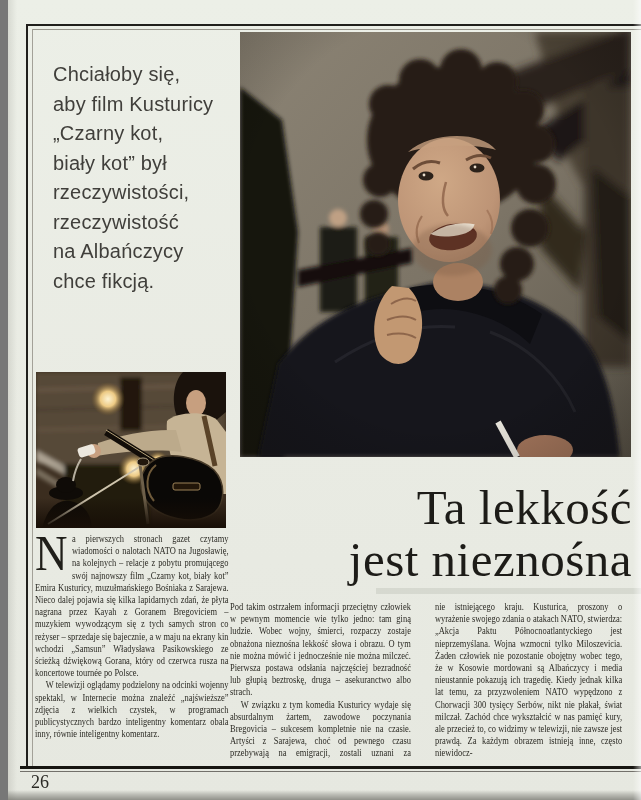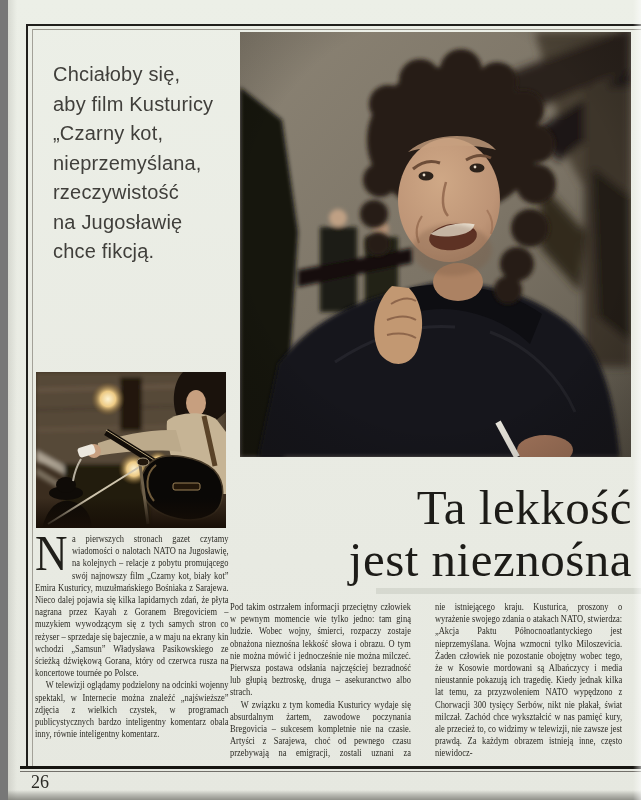--- a/index.html
+++ b/index.html
@@ -71,23 +71,24 @@
 
   <div class="rule rule-top"></div>
   <div class="rule rule-top-inner"></div>
   <div class="rule rule-left"></div>
   <div class="rule rule-left-inner"></div>
 
   <div class="pull-quote">
     <div>Chciałoby się,</div>
     <div>aby film Kusturicy</div>
     <div>„Czarny kot,</div>
-    <div>nieprzemyślana,</div>
+    <div>biały kot” był</div>
+    <div>rzeczywistości,</div>
     <div>rzeczywistość</div>
-    <div>na Jugosławię</div>
+    <div>na Albańczycy</div>
     <div>chce fikcją.</div>
   </div>
 
   <figure class="photo photo-main" style="margin:0">
     <svg viewBox="0 0 391 425" preserveAspectRatio="none">
       <defs>
         <linearGradient id="mbg" x1="0" y1="0" x2="1" y2="1">
           <stop offset="0" stop-color="#8b8374"></stop>
             <stop offset=".55" stop-color="#7c7466"></stop>
             <stop offset="1" stop-color="#5e584c"></stop>

